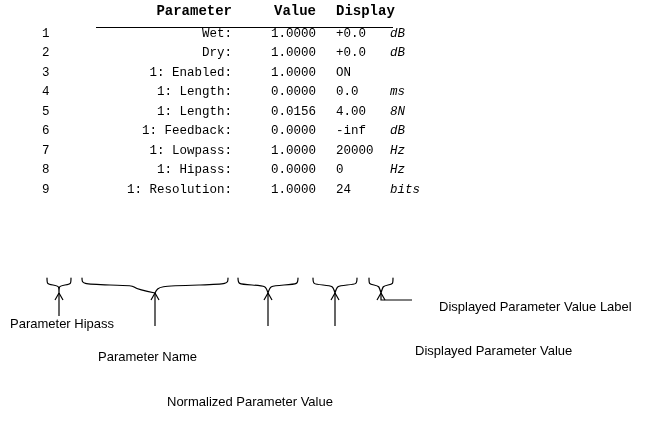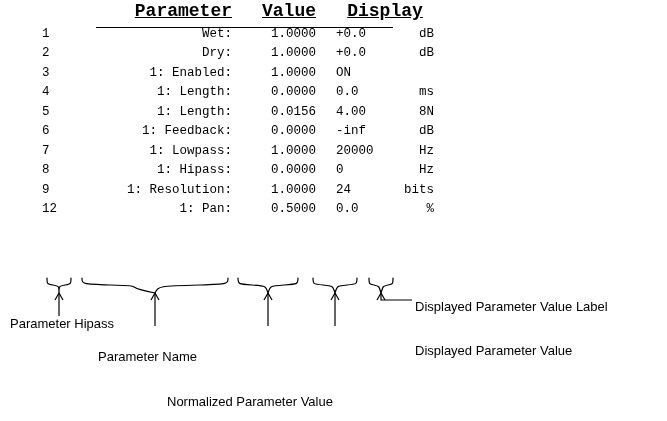--- a/index.html
+++ b/index.html
@@ -46,34 +46,34 @@
     width: 62px;
     text-align: right;
     padding-right: 20px !important;
   }
   .col-dispval {
     width: 48px;
     text-align: left;
   }
   .col-displabel {
     width: 44px;
-    text-align: right;
+    text-align: left;
     padding-left: 6px !important;
+    font-style: italic;
   }
 
   #param-table thead th {
     font-weight: bold;
     font-family: "Liberation Mono", monospace;
-    font-size: 18px;
+    font-size: 14px;
     padding-bottom: 3px !important;
-    text-decoration: underline;
   }
   .th-parameter { text-align: right; padding-right: 22px !important; }
   .th-value { text-align: right; padding-right: 20px !important; }
-  .th-display { text-align: center; }
+  .th-display { }
 
   
   #header-rule {
     position: absolute;
     left: 96px;
     top: 27px;
     width: 297px;
     height: 1px;
     background: #000;
   }
@@ -92,21 +92,21 @@
     position: absolute;
     font-family: "Liberation Sans", sans-serif;
     font-size: 13px;
     color: #000;
     white-space: nowrap;
   }
   #label-param-index { left: 10px; top: 316px; }
   #label-param-name  { left: 98px; top: 349px; text-align: center; }
   #label-norm-value  { left: 167px; top: 394px; }
   #label-disp-value  { left: 415px; top: 343px; }
-  #label-disp-label  { left: 415px; top: 299px; }
+  #label-disp-label  { left: 439px; top: 299px; }
 </style>
 </head>
 <body>
 
 <table id="param-table">
   <thead>
     <tr>
       <th class="col-index"></th>
       <th class="col-name th-parameter">Parameter</th>
       <th class="col-value th-value">Value</th>
@@ -170,27 +170,20 @@
       <td class="col-dispval">0</td>
       <td class="col-displabel">Hz</td>
     </tr>
     <tr>
       <td class="col-index">9</td>
       <td class="col-name">1: Resolution:</td>
       <td class="col-value">1.0000</td>
       <td class="col-dispval">24</td>
       <td class="col-displabel">bits</td>
     </tr>
-    <tr>
-      <td class="col-index">12</td>
-      <td class="col-name">1: Pan:</td>
-      <td class="col-value">0.5000</td>
-      <td class="col-dispval">0.0</td>
-      <td class="col-displabel">%</td>
-    </tr>
   </tbody>
 </table>
 
 <div id="header-rule"></div>
 
 <svg id="braces" viewBox="0 0 667 50" width="667" height="50">
   <g fill="none" stroke="#000" stroke-width="1.2" stroke-linecap="round">
 
     <path d="M47,2 C47,8 47,8 53,9 C59,10 59,10 59,17 C59,10 59,10 65,9 C71,8 71,8 71,2" transform="translate(0,0)"></path>
 

